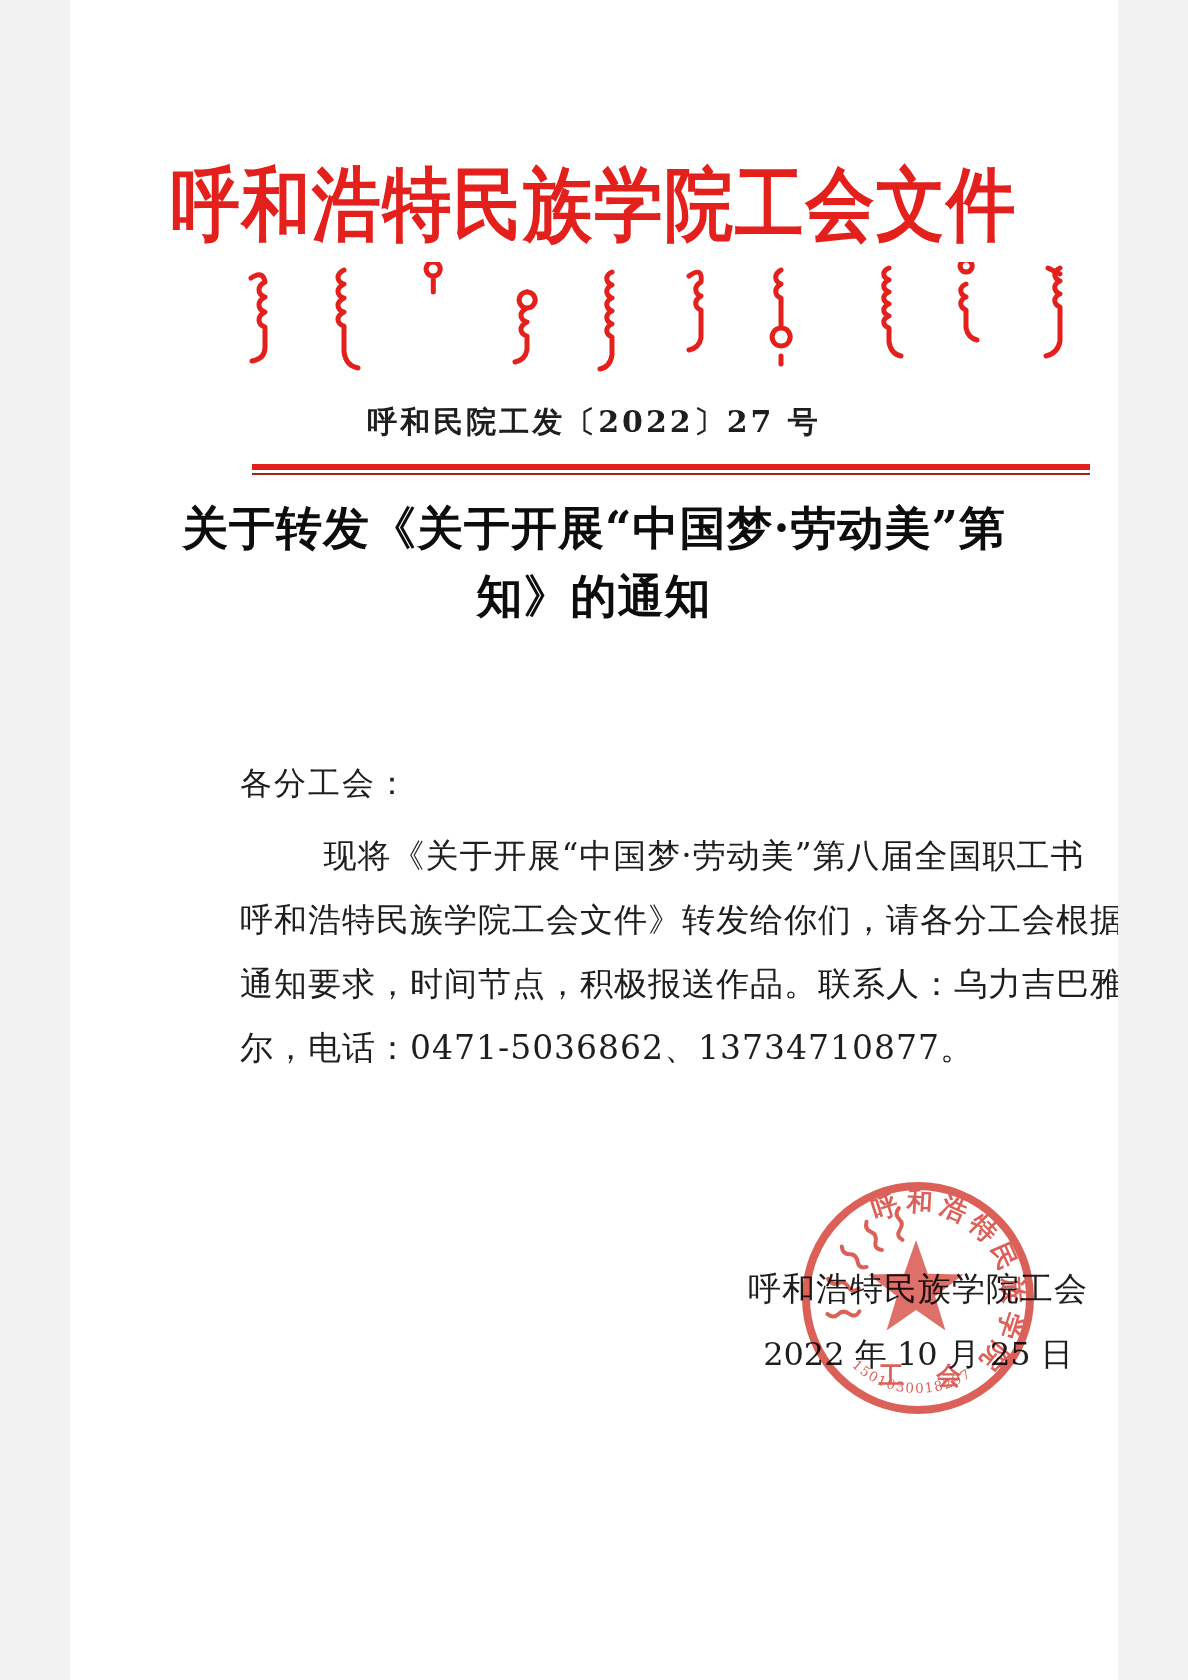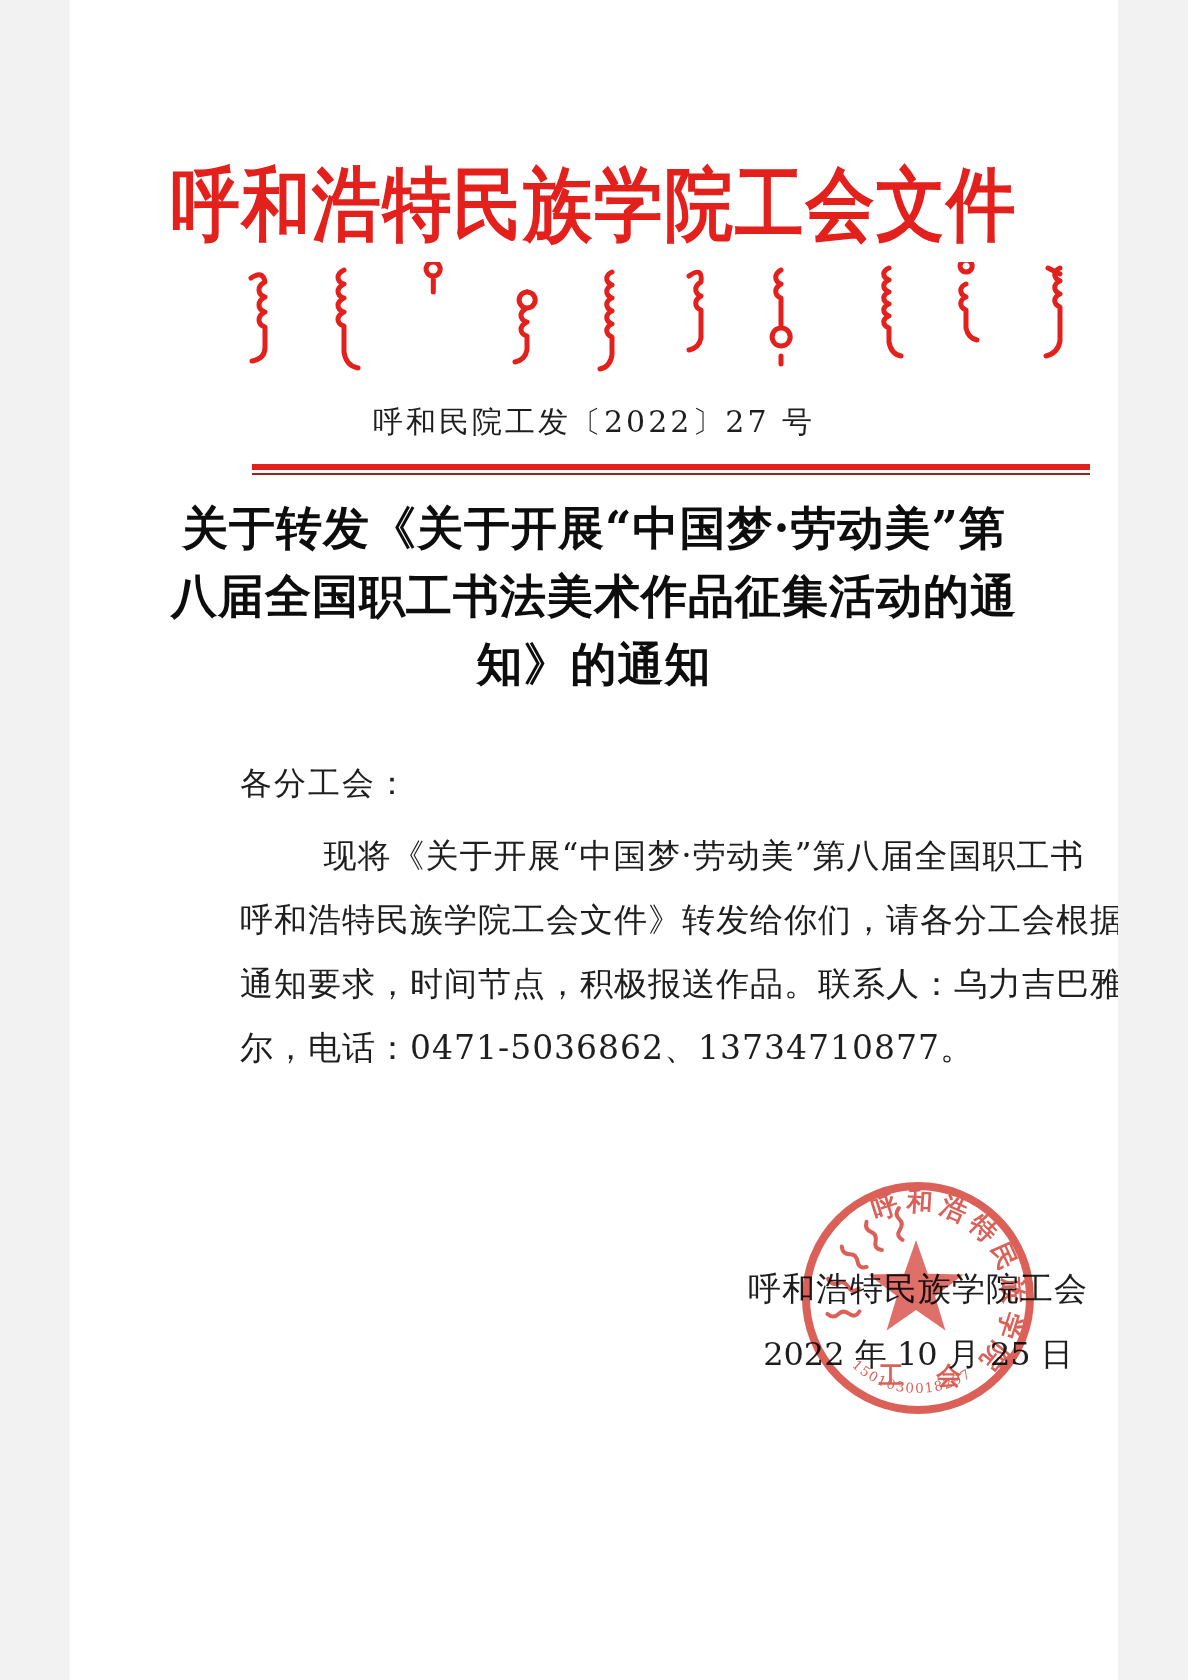--- a/index.html
+++ b/index.html
@@ -29,21 +29,21 @@
   }
   
   .mongolian{
     position:absolute;top:262px;left:164px;width:864px;height:118px;
     color:var(--accent-red);
   }
   
   .doc-number{
     position:absolute;top:402px;left:0;width:100%;
     text-align:center;
-    font-size:30px;color:var(--text-black);letter-spacing:3px;
+    font-size:30px;color:var(--text-black);letter-spacing:3px;font-weight:bold;
   }
   
   .divider{position:absolute;top:464px;left:182px;width:838px;}
   .divider-thick{height:6px;background:var(--accent-red);}
   .divider-gap{height:3px;}
   .divider-thin{height:2px;background:var(--accent-red-dark);}
   
   .title{
     position:absolute;top:494px;left:0;width:100%;
     text-align:center;
@@ -105,21 +105,20 @@
   <div class="doc-number">呼和民院工发〔2022〕27 号</div>
 
   <div class="divider">
     <div class="divider-thick"></div>
     <div class="divider-gap"></div>
     <div class="divider-thin"></div>
   </div>
 
   <div class="title">
     <div>关于转发《关于开展“中国梦·劳动美”第</div>
-    <div>八届全国职工书法美术作品征集活动的通</div>
     <div>知》的通知</div>
   </div>
 
   <div class="salutation">各分工会：</div>
 
   <div class="body-block">
     <div class="line indent">现将《关于开展“中国梦·劳动美”第八届全国职工书</div>
     <div class="line">呼和浩特民族学院工会文件》转发给你们，请各分工会根据</div>
     <div class="line">通知要求，时间节点，积极报送作品。联系人：乌力吉巴雅</div>
     <div class="line">尔，电话：0471-5036862、13734710877。</div>

